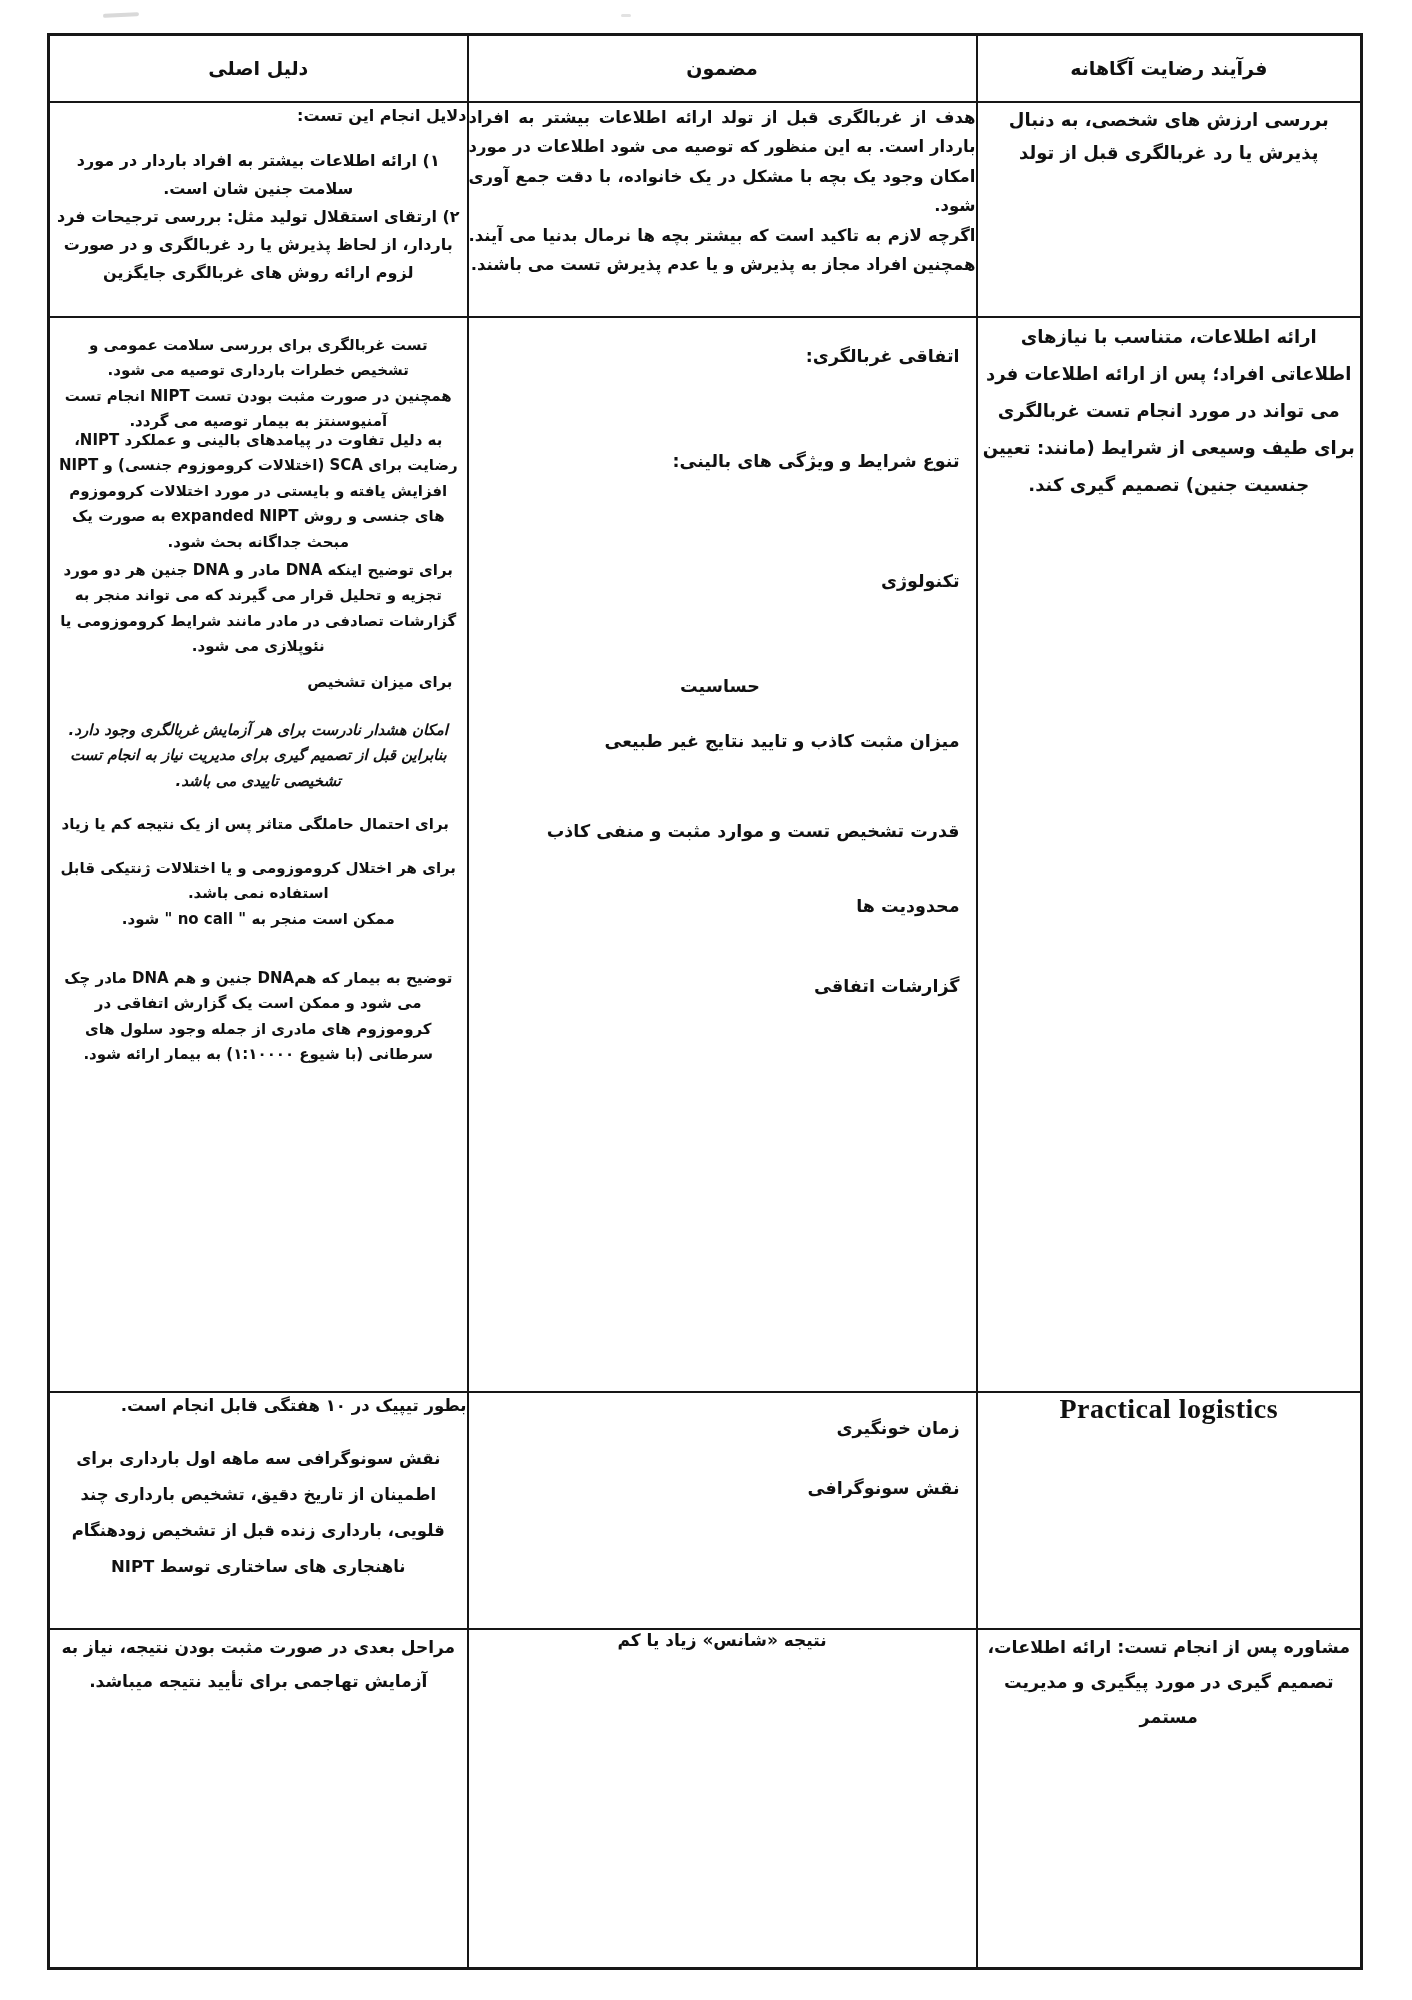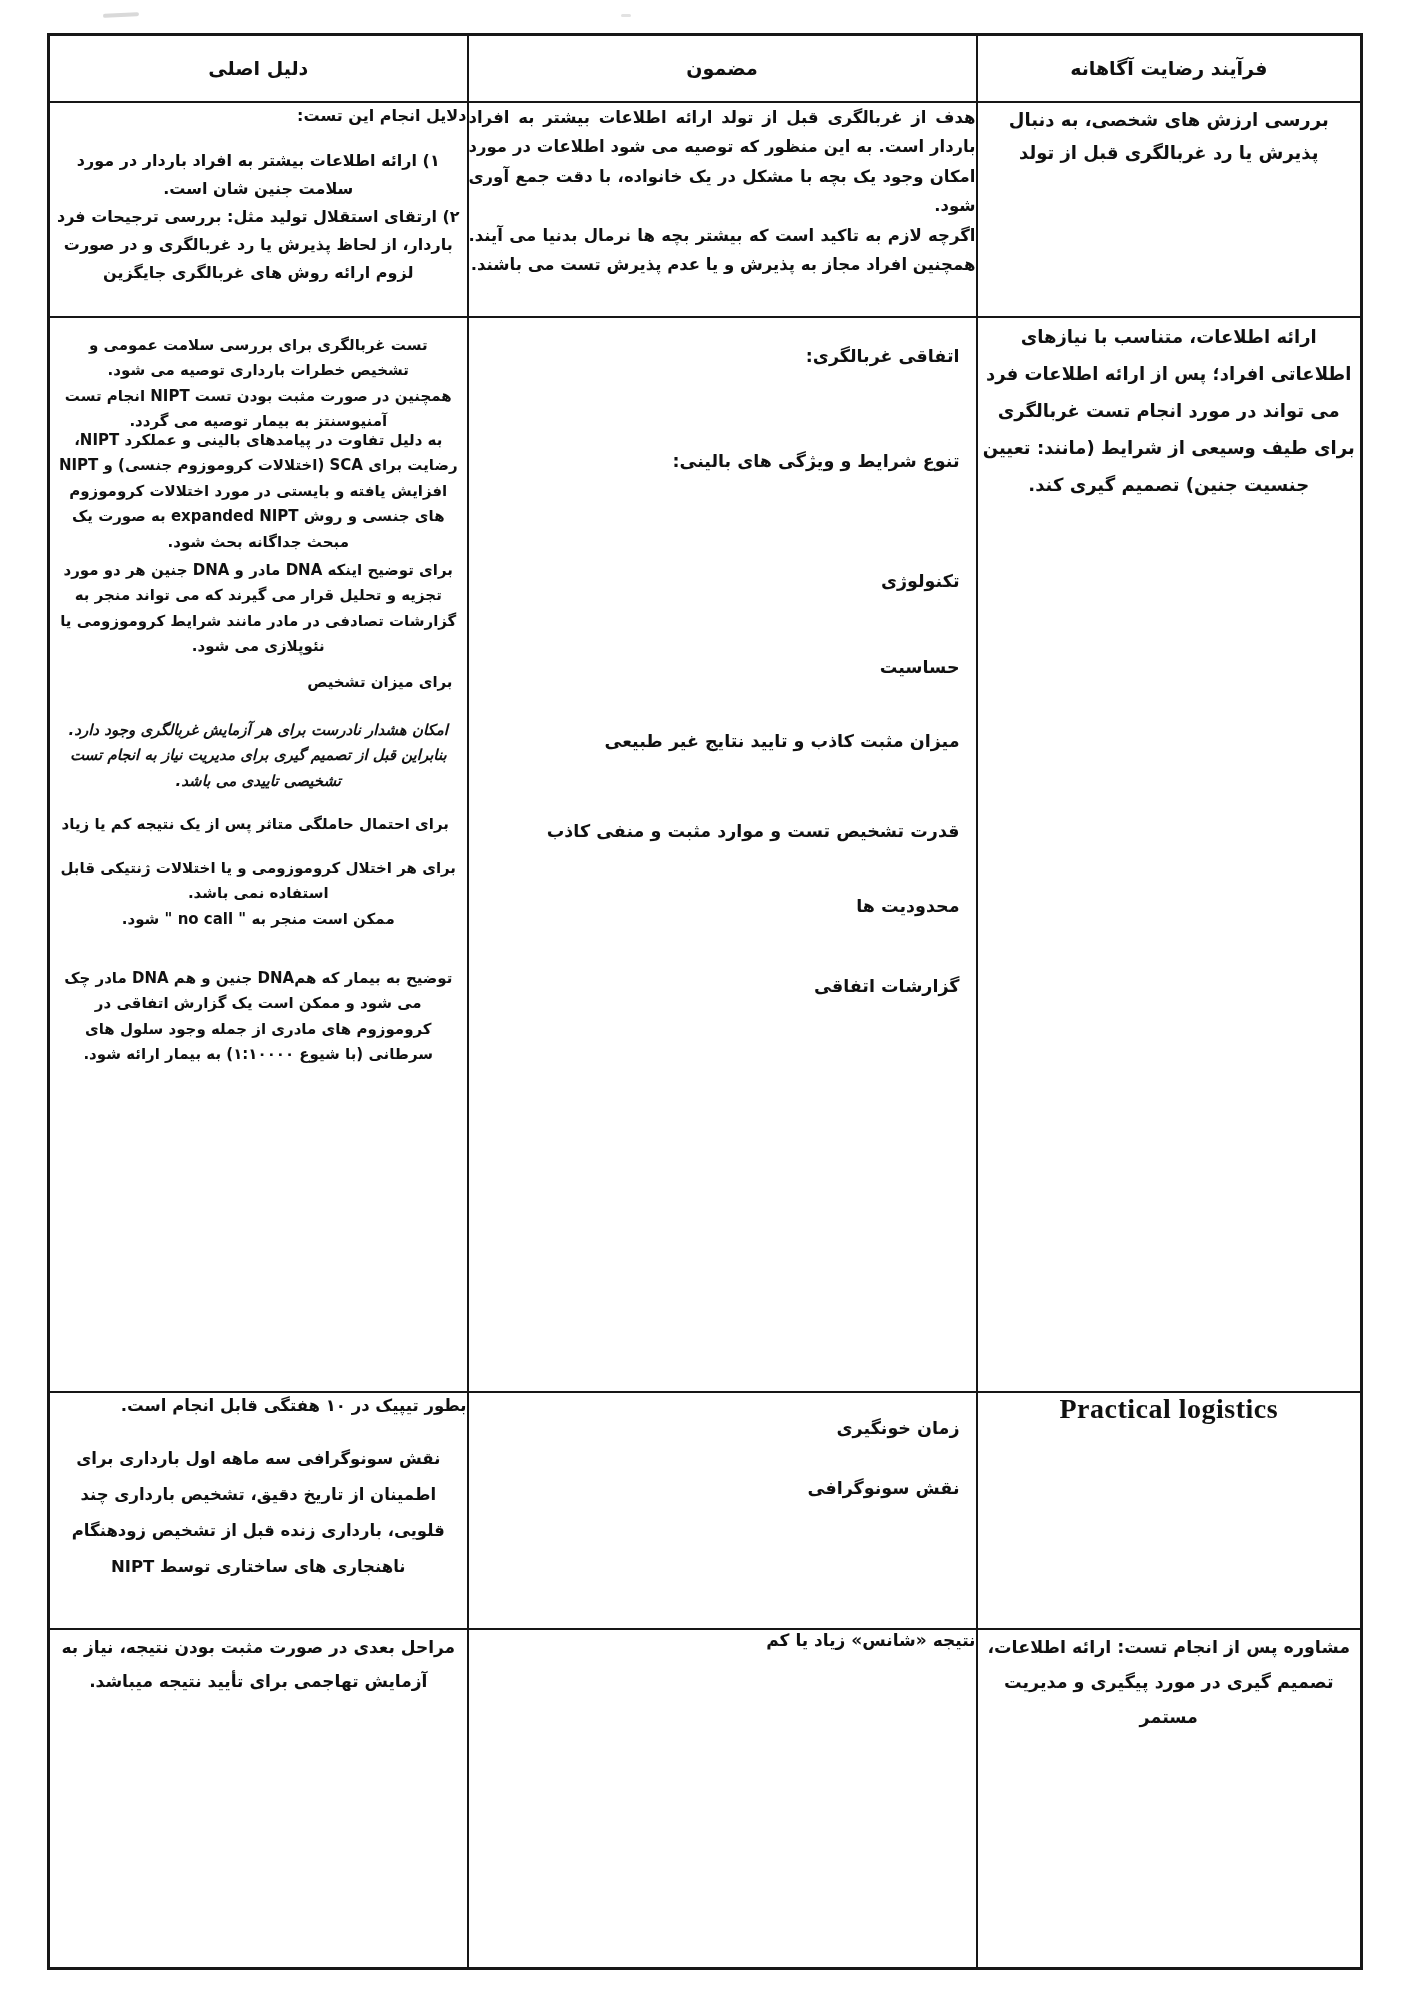--- a/index.html
+++ b/index.html
@@ -49,37 +49,37 @@
   .r1-process{vertical-align:middle;text-align:center;font-size:18px;line-height:33px;padding:0 24px;}
   .r1-content{padding:10px 20px 0 16px;font-size:16.5px;line-height:29.5px;text-align:justify;white-space:pre-line;}
   .r1-reason{padding:14px 14px 0;}
   .r1-reason .title{text-align:right;font-size:16px;line-height:26px;}
   .r1-reason .body{margin-top:18px;text-align:center;font-size:16px;line-height:28px;white-space:pre-line;}
 
   
   .r2-process{vertical-align:middle;text-align:center;font-size:18px;line-height:37px;padding:0 28px;}
   .abs-wrap{position:relative;height:1071px;}
   .topic{position:absolute;right:16px;left:12px;text-align:right;font-size:17.5px;line-height:27px;}
-  .t0{top:25px;} .t1{top:130px;} .t2{top:250px;} .t3{top:336px;}
+  .t0{top:25px;} .t1{top:130px;} .t2{top:250px;} .t3{top:355px;text-align:center;}
   .t4{top:410px;} .t5{top:500px;} .t6{top:575px;} .t7{top:655px;}
   .para{position:absolute;right:8px;left:8px;text-align:center;font-size:15px;line-height:25.5px;white-space:pre-line;}
   .p0{top:15px;} .p1{top:110px;} .p2{top:240px;text-align:center;} .p3{top:352px;text-align:right;right:14px;}
   .p4{top:400px;font-style:italic;} .p5{top:494px;text-align:center;right:14px;} .p6{top:538px;} .p7{top:648px;}
 
   
   .r3-process{vertical-align:middle;text-align:center;font-family:"Liberation Serif",serif;font-size:28px;letter-spacing:0.5px;}
   .r3-content-wrap{position:relative;height:233px;padding-left:15px;}
   .rt0{top:22px;} .rt1{top:82px;}
   .r3-reason{padding:14px 12px 0;}
   .r3-reason .line1{text-align:right;font-size:16.5px;line-height:26px;}
   .r3-reason .para2{margin-top:22px;text-align:center;font-size:16.5px;line-height:36px;}
 
   
   .r4-process{vertical-align:middle;text-align:center;font-size:17.5px;line-height:35px;padding:0 30px;}
-  .r4-content{vertical-align:middle;font-size:17px;}
+  .r4-content{vertical-align:middle;text-align:center;font-size:17px;}
   .r4-reason{vertical-align:middle;text-align:center;font-size:17px;line-height:34px;padding:0 40px;}
 </style>
 </head>
 <body>
 
 <div class="page">
   <div class="scan-mark-1"></div>
   <div class="scan-mark-2"></div>
 
   <table class="consent">

